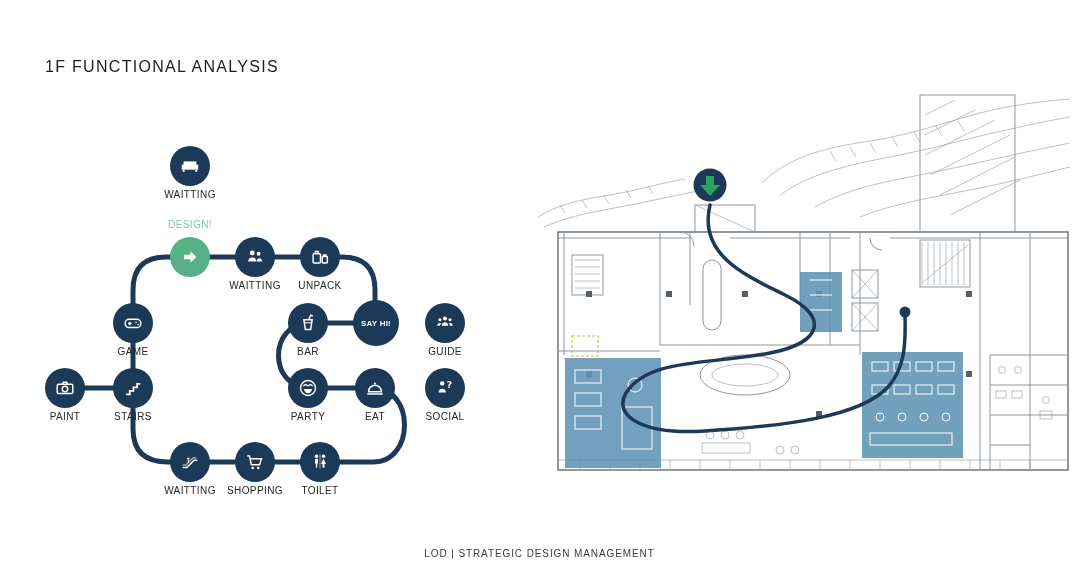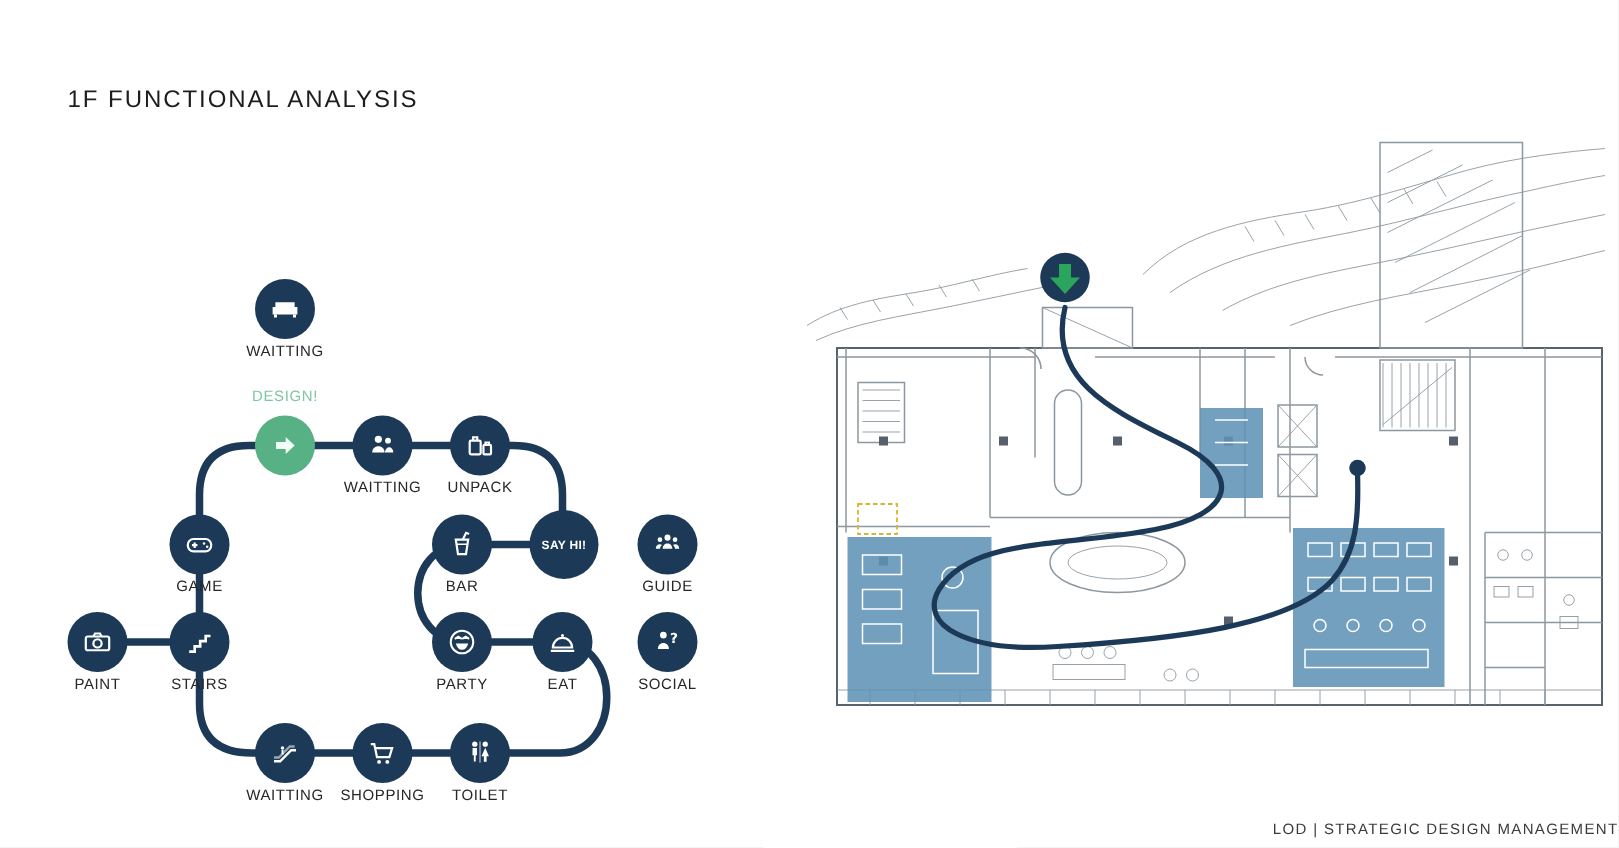--- a/index.html
+++ b/index.html
@@ -5,24 +5,24 @@
   html,body{margin:0;padding:0;background:#e9e9e9;}
   .page{
     position:relative;width:1079px;height:565px;background:#ffffff;
     font-family:"Liberation Sans",sans-serif;overflow:hidden;margin:0 auto;
   }
   .title{
     position:absolute;left:45px;top:58px;font-size:16px;font-weight:500;
     letter-spacing:1.3px;color:#1d1d1d;
   }
   .footer{
-    position:absolute;left:0;right:0;bottom:6px;text-align:right;
+    position:absolute;left:0;right:0;bottom:6px;text-align:center;
     font-size:10px;letter-spacing:.9px;color:#3c3c3c;
   }
-  .flow-layer{position:absolute;inset:0;margin-top:40px;}
+  .flow-layer{position:absolute;inset:0;}
   .connector{position:absolute;left:0;top:0;pointer-events:none;}
   .connector path{stroke:var(--navy);stroke-width:5;fill:none;stroke-linecap:round;}
   .flow-node{position:absolute;width:0;height:0;}
   .node-circle{
     position:absolute;left:0;top:0;transform:translate(-50%,-50%);
     width:40px;height:40px;border-radius:50%;background:var(--navy);
     display:flex;align-items:center;justify-content:center;
   }
   .node-circle.accent{background:var(--start-green);}
   .node-circle.lg{width:46px;height:46px;}

